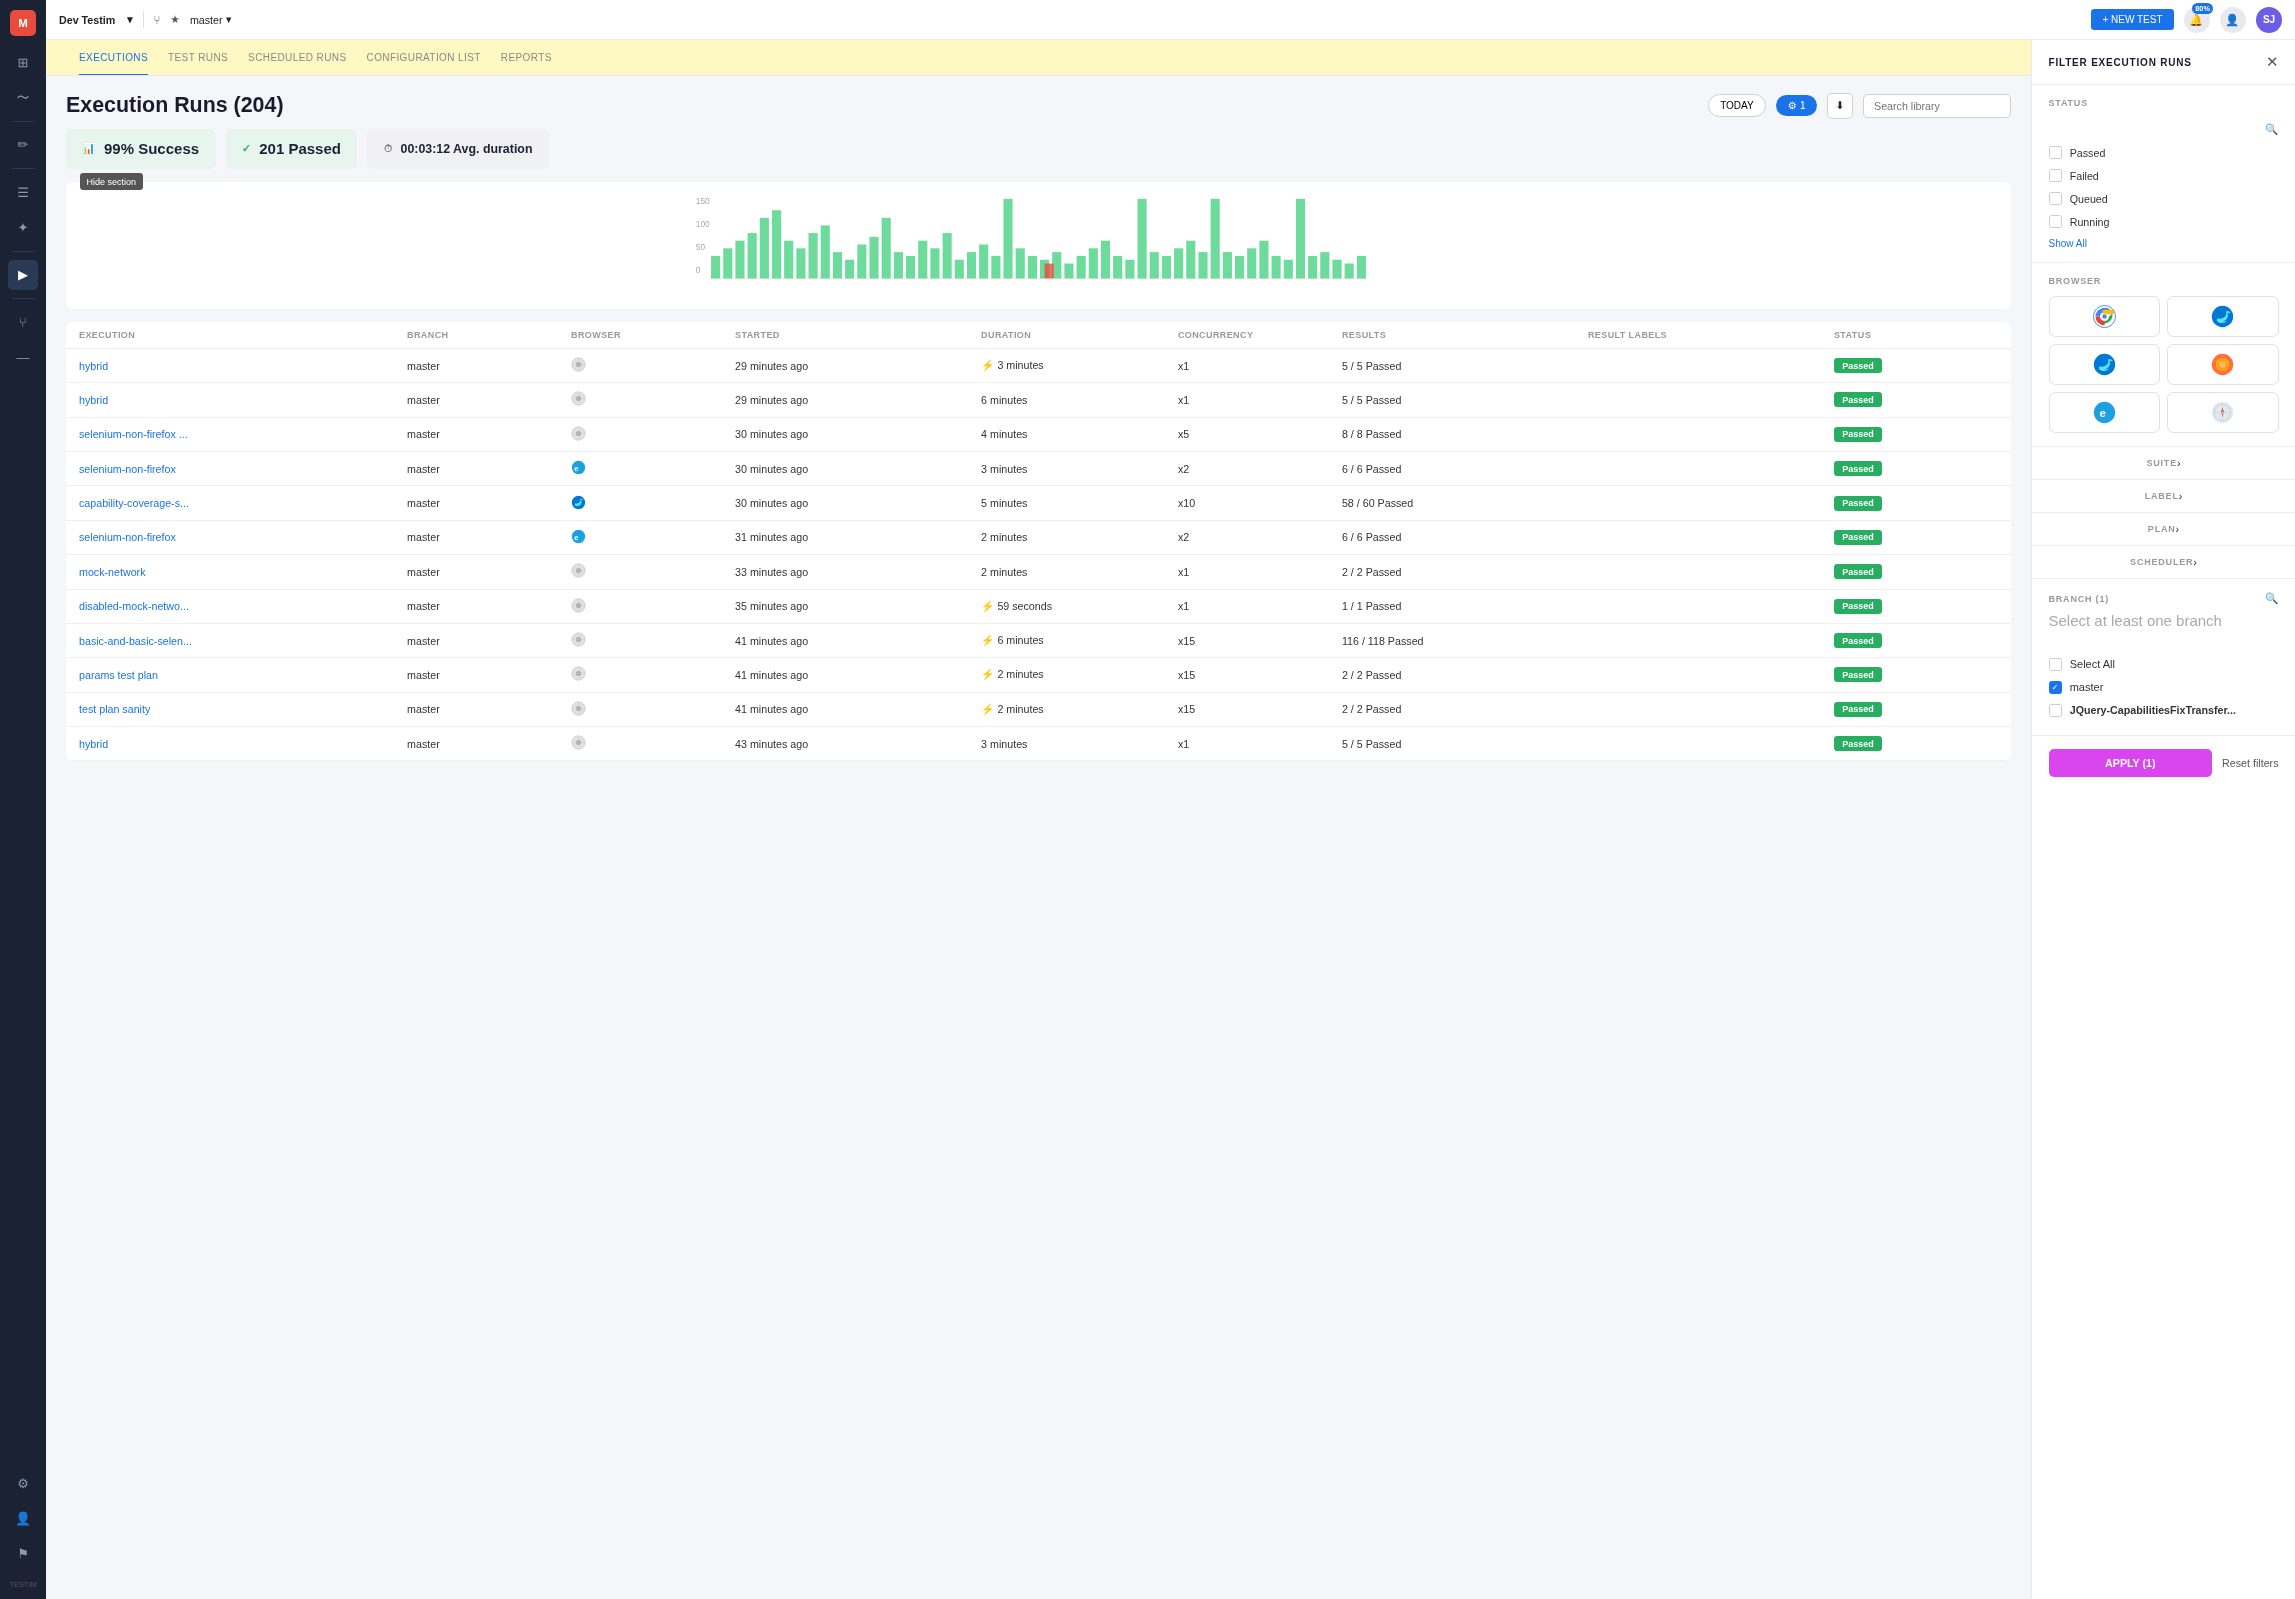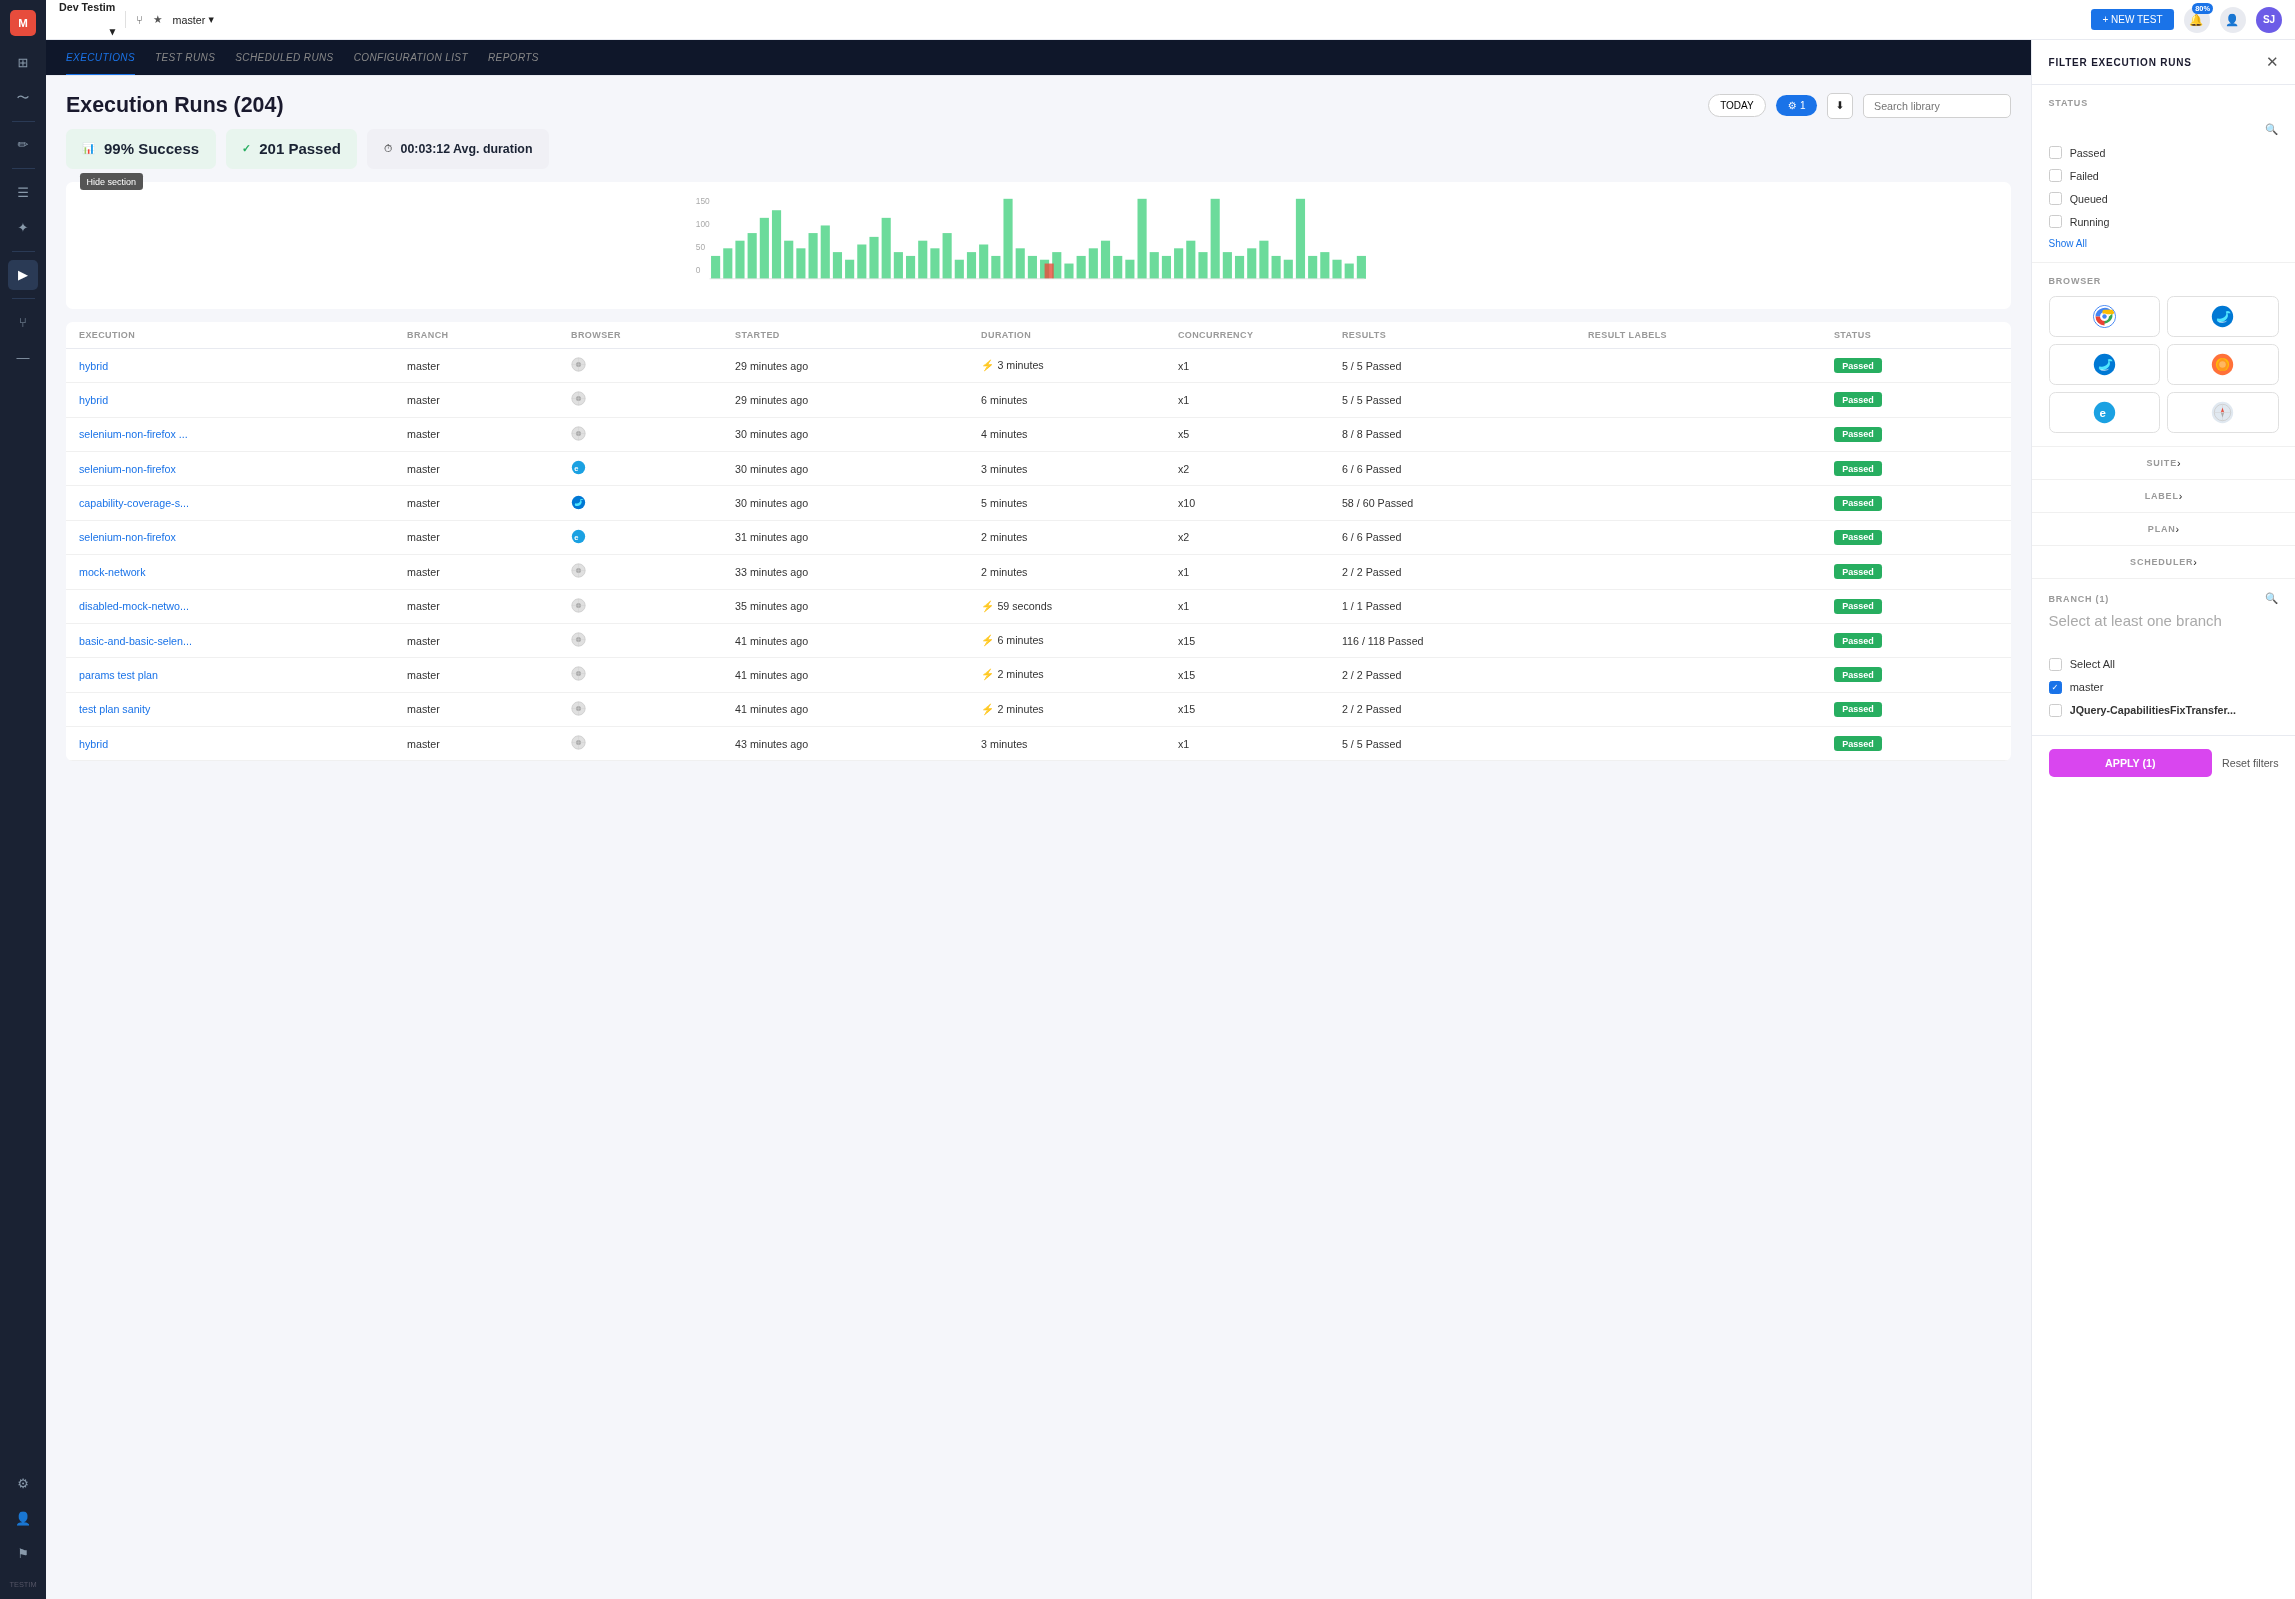--- a/index.html
+++ b/index.html
@@ -12,37 +12,37 @@
     .sidebar-icon.active { background: #2a3a55; color: #fff; }
     .sidebar-divider { width: 23px; height: 0.8px; background: #2a3a55; margin: 3.3px 0; }
     .sidebar-spacer { flex: 1; }
     .sidebar-bottom { display: flex; flex-direction: column; align-items: center; gap: 5px; }
 
     
     .main-wrapper { flex: 1; display: flex; flex-direction: column; overflow: hidden; }
 
     
     .topbar { height: 40px; background: #fff; border-bottom: 0.8px solid #e8eaf0; display: flex; align-items: center; padding: 0 13px; gap: 10px; flex-shrink: 0; }
-    .topbar-project { display: flex; align-items: flex-end; gap: 12px; font-weight: 600; font-size: 10.7px; cursor: pointer; flex-direction: column; }
+    .topbar-project { display: flex; align-items: flex-end; gap: 12px; font-weight: 600; font-size: 10.7px; cursor: pointer; }
     .topbar-divider { width: 0.8px; height: 16.5px; background: #e0e0e0; }
     .topbar-branch-icon { font-size: 11.5px; color: #555; }
     .topbar-branch { display: flex; align-items: center; gap: 3.3px; cursor: pointer; font-size: 10.7px; }
     .topbar-spacer { flex: 1; }
     .topbar-new-test { background: #1a73e8; color: white; border: none; border-radius: 3.3px; padding: 5px 11.5px; font-size: 10px; cursor: pointer; font-weight: 500; display: flex; align-items: center; gap: 3.3px; }
     .topbar-badge-wrap { position: relative; }
     .topbar-badge { position: absolute; top: -3.3px; right: -3.3px; background: #1a73e8; color: white; font-size: 7.4px; border-radius: 6.6px; padding: 0.8px 3.3px; font-weight: bold; }
     .topbar-icon-btn { width: 26px; height: 26px; border-radius: 50%; background: #e8eaf0; display: flex; align-items: center; justify-content: center; cursor: pointer; font-size: 11.5px; }
     .topbar-avatar { width: 26px; height: 26px; border-radius: 50%; background: #6c5ce7; color: white; display: flex; align-items: center; justify-content: center; font-size: 10px; font-weight: bold; cursor: pointer; }
 
     
     .content { flex: 1; display: flex; overflow: hidden; }
     .main-content { flex: 1; overflow-y: auto; padding: 0; background: #f5f6fa; }
 
     
-    .nav-tabs { background: #0f172a; border-bottom: 0.8px solid #e8eaf0; padding: 0 20px; display: flex; gap: 20px; font-style: italic; }
+    .nav-tabs { background: #fef9c3; border-bottom: 0.8px solid #e8eaf0; padding: 0 33px; display: flex; gap: 20px; }
     .nav-tab { padding: 11.5px 0; font-size: 10px; font-weight: 500; color: #888; cursor: pointer; border-bottom: 1.6px solid transparent; text-transform: uppercase; letter-spacing: 0.4px; }
     .nav-tab.active { color: #1a73e8; border-bottom-color: #1a73e8; }
 
     
     .page-header { padding: 16.5px 20px 10px; display: flex; align-items: center; gap: 10px; background: #f5f6fa; }
     .page-title { font-size: 21.4px; font-weight: 600; color: #1a1a2e; flex: 1; }
     .btn-today { background: #fff; border: 0.8px solid #d0d0d0; border-radius: 16.5px; padding: 5px 11.5px; font-size: 10px; cursor: pointer; font-weight: 500; }
     .btn-filter { background: #1a73e8; color: white; border: none; border-radius: 16.5px; padding: 5px 11.5px; font-size: 10px; cursor: pointer; font-weight: 500; display: flex; align-items: center; gap: 3.3px; }
     .btn-download { background: #fff; border: 0.8px solid #d0d0d0; border-radius: 5px; width: 26px; height: 26px; display: flex; align-items: center; justify-content: center; cursor: pointer; }
     .search-input { background: #fff; border: 0.8px solid #d0d0d0; border-radius: 5px; padding: 5px 10px; font-size: 10.7px; width: 148px; }

